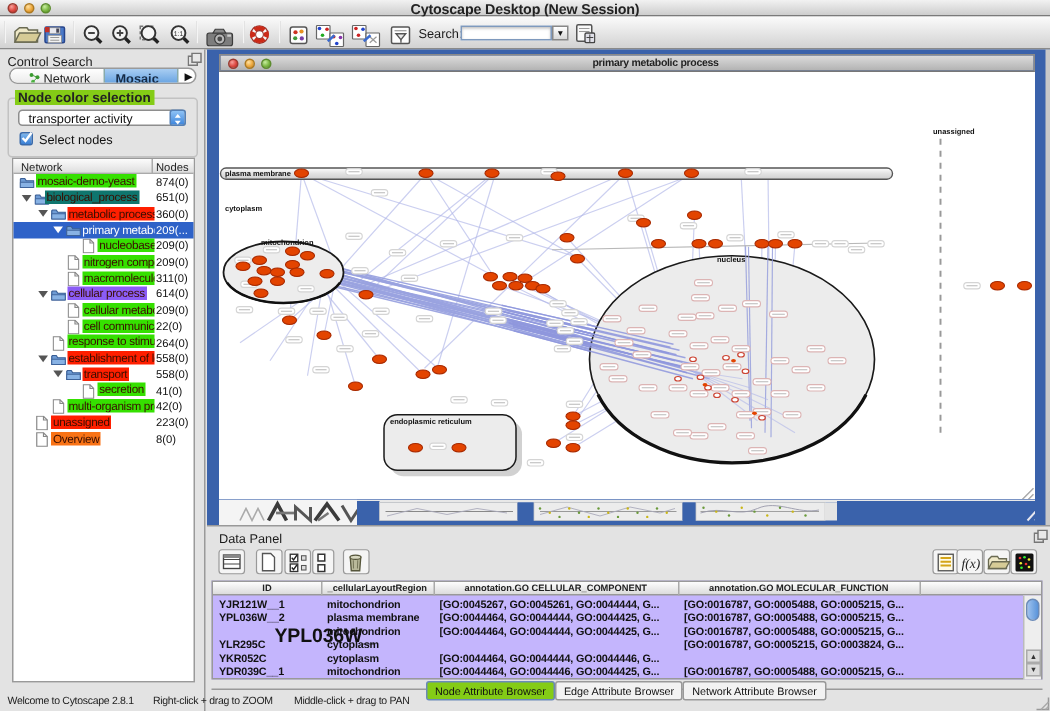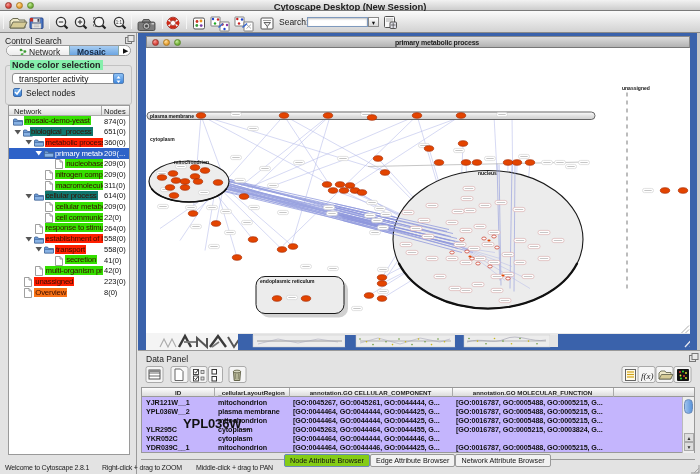--- a/index.html
+++ b/index.html
@@ -141,21 +141,21 @@
         <circle cx="3" cy="6.5" r="1.3" fill="#55b84a"></circle>
         <line x1="2" y1="2" x2="6" y2="3.5" stroke="#3a9a30" stroke-width="0.6"></line>
         <line x1="6" y1="3.5" x2="3" y2="6.5" stroke="#3a9a30" stroke-width="0.6"></line>
       </svg>
 <div class="abs" style="left:22px;top:1px;font-size:8.5px;color:#222;">Network</div>
 <div class="abs" style="left:62px;top:0;width:50px;height:11px;background:linear-gradient(#a8cdf2,#5e9ddf);border-left:1px solid #8aa;border-right:1px solid #8aa;"></div>
 <div class="abs" style="left:70px;top:1px;font-size:8.5px;font-weight:bold;color:#152a45;">Mosaic</div>
 <div class="abs" style="left:116px;top:1px;font-size:7px;color:#111;">▶</div>
 </div>
 <div class="abs" style="left:5px;top:32px;width:127px;height:40px;border:1px solid #c2c2c2;border-radius:3px;"></div>
-<div class="abs" style="left:10px;top:27px;background:#86efac;padding:0 2px;font-size:9px;font-weight:bold;color:#222;">Node color selection</div>
+<div class="abs" style="left:10px;top:27px;background:#84cc16;padding:0 2px;font-size:9px;font-weight:bold;color:#222;">Node color selection</div>
 <div class="abs" style="left:12px;top:40px;width:112px;height:11px;background:#fff;border:1px solid #8e8e8e;border-radius:3px;"></div>
 <div class="abs" style="left:19px;top:41px;font-size:8.5px;color:#111;">transporter activity</div>
 <div class="abs" style="left:113px;top:40px;width:11px;height:11px;background:linear-gradient(#8ec2f5,#3f87dd);border:1px solid #5580b5;border-radius:2px;">
 <svg width="9" height="9" style="position:absolute;left:0;top:0.5px;">
         <path d="M4.5 1 L6.5 3.5 L2.5 3.5 Z" fill="#fff"></path>
         <path d="M4.5 8 L6.5 5.5 L2.5 5.5 Z" fill="#fff"></path>
       </svg>
     </div>
 <div class="abs" style="left:13px;top:55px;width:9px;height:9px;background:linear-gradient(#7db5ec,#3a7fd4);border:1px solid #3a6aaa;border-radius:2px;">
       <svg width="9" height="9" style="position:absolute;left:-1px;top:-2px;">
@@ -221,21 +221,21 @@
       </svg>
 <div class="abs" style="left:45.9px;top:74.5px;background:#35e000;font-size:7.8px;letter-spacing:-0.2px;color:#3a0e00;padding:0 1px;white-space:nowrap;overflow:hidden;max-width:48px;">macromolecule</div>
 <div class="abs" style="left:95px;top:74.7px;font-size:7.5px;color:#111;">311(0)</div>
 <svg class="abs" style="left:15.6px;top:86.9px;" width="8" height="7">
         <path d="M0.5 1 L7 1 L3.75 5.5 Z" fill="#555"></path>
       </svg>
 <svg class="abs" style="left:24.6px;top:85.9px;" width="10" height="9">
         <path d="M0.5 2.5 L0.5 8 L9.5 8 L9.5 3.5 L4.5 3.5 L3.5 2 L1 2 Z" fill="#6e9bd4" stroke="#3a5f96" stroke-width="0.8"></path>
         <path d="M0.5 4.5 L9.5 4.5 L9.5 8 L0.5 8 Z" fill="#88b2e4" stroke="#3a5f96" stroke-width="0.6"></path>
       </svg>
-<div class="abs" style="left:35.6px;top:85.2px;background:#0f766e;font-size:7.8px;letter-spacing:-0.2px;color:#3a0e00;padding:0 1px;white-space:nowrap;overflow:hidden;max-width:58px;">cellular process</div>
+<div class="abs" style="left:35.6px;top:85.2px;background:#8b5cf6;font-size:7.8px;letter-spacing:-0.2px;color:#3a0e00;padding:0 1px;white-space:nowrap;overflow:hidden;max-width:58px;">cellular process</div>
 <div class="abs" style="left:95px;top:85.4px;font-size:7.5px;color:#111;">614(0)</div>
 <svg class="abs" style="left:35.9px;top:96.1px;" width="8" height="10">
         <path d="M0.5 0.5 L5 0.5 L7.5 3 L7.5 9.5 L0.5 9.5 Z" fill="#fff" stroke="#888" stroke-width="0.8"></path>
         <path d="M5 0.5 L5 3 L7.5 3" fill="none" stroke="#888" stroke-width="0.8"></path>
       </svg>
 <div class="abs" style="left:45.9px;top:95.9px;background:#35e000;font-size:7.8px;letter-spacing:-0.2px;color:#3a0e00;padding:0 1px;white-space:nowrap;overflow:hidden;max-width:48px;">cellular metabo</div>
 <div class="abs" style="left:95px;top:96.1px;font-size:7.5px;color:#111;">209(0)</div>
 <svg class="abs" style="left:35.9px;top:106.8px;" width="8" height="10">
         <path d="M0.5 0.5 L5 0.5 L7.5 3 L7.5 9.5 L0.5 9.5 Z" fill="#fff" stroke="#888" stroke-width="0.8"></path>
         <path d="M5 0.5 L5 3 L7.5 3" fill="none" stroke="#888" stroke-width="0.8"></path>
@@ -785,21 +785,20 @@
 <div class="abs" style="left:4px;top:18.6px;font-size:7.2px;font-weight:bold;letter-spacing:-0.1px;color:#111;white-space:nowrap;overflow:hidden;width:67px;">YPL036W__2</div>
 <div class="abs" style="left:76px;top:18.6px;font-size:7.2px;font-weight:bold;letter-spacing:-0.1px;color:#111;white-space:nowrap;overflow:hidden;width:70px;">plasma membrane</div>
 <div class="abs" style="left:151px;top:18.6px;font-size:7.2px;font-weight:bold;letter-spacing:-0.1px;color:#111;white-space:nowrap;overflow:hidden;width:158px;">[GO:0044464, GO:0044444, GO:0044425, G...</div>
 <div class="abs" style="left:314px;top:18.6px;font-size:7.2px;font-weight:bold;letter-spacing:-0.1px;color:#111;white-space:nowrap;overflow:hidden;width:156px;">[GO:0016787, GO:0005488, GO:0005215, G...</div>
 <div class="abs" style="left:4px;top:27.7px;font-size:13px;font-weight:bold;letter-spacing:-0.1px;color:#111;white-space:nowrap;overflow:hidden;width:67px;margin-left:37px;">YPL036W__1</div>
 <div class="abs" style="left:76px;top:27.7px;font-size:7.2px;font-weight:bold;letter-spacing:-0.1px;color:#111;white-space:nowrap;overflow:hidden;width:70px;">mitochondrion</div>
 <div class="abs" style="left:151px;top:27.7px;font-size:7.2px;font-weight:bold;letter-spacing:-0.1px;color:#111;white-space:nowrap;overflow:hidden;width:158px;">[GO:0044464, GO:0044444, GO:0044425, G...</div>
 <div class="abs" style="left:314px;top:27.7px;font-size:7.2px;font-weight:bold;letter-spacing:-0.1px;color:#111;white-space:nowrap;overflow:hidden;width:156px;">[GO:0016787, GO:0005488, GO:0005215, G...</div>
 <div class="abs" style="left:4px;top:36.8px;font-size:7.2px;font-weight:bold;letter-spacing:-0.1px;color:#111;white-space:nowrap;overflow:hidden;width:67px;">YLR295C</div>
 <div class="abs" style="left:76px;top:36.8px;font-size:7.2px;font-weight:bold;letter-spacing:-0.1px;color:#111;white-space:nowrap;overflow:hidden;width:70px;">cytoplasm</div>
-<div class="abs" style="left:151px;top:36.8px;font-size:7.2px;font-weight:bold;letter-spacing:-0.1px;color:#111;white-space:nowrap;overflow:hidden;width:158px;">[GO:0045263, GO:0044464, GO:0044455, G...</div>
 <div class="abs" style="left:314px;top:36.8px;font-size:7.2px;font-weight:bold;letter-spacing:-0.1px;color:#111;white-space:nowrap;overflow:hidden;width:156px;">[GO:0016787, GO:0005215, GO:0003824, G...</div>
 <div class="abs" style="left:4px;top:45.9px;font-size:7.2px;font-weight:bold;letter-spacing:-0.1px;color:#111;white-space:nowrap;overflow:hidden;width:67px;">YKR052C</div>
 <div class="abs" style="left:76px;top:45.9px;font-size:7.2px;font-weight:bold;letter-spacing:-0.1px;color:#111;white-space:nowrap;overflow:hidden;width:70px;">cytoplasm</div>
 <div class="abs" style="left:151px;top:45.9px;font-size:7.2px;font-weight:bold;letter-spacing:-0.1px;color:#111;white-space:nowrap;overflow:hidden;width:158px;">[GO:0044464, GO:0044444, GO:0044446, G...</div>
 <div class="abs" style="left:4px;top:55.0px;font-size:7.2px;font-weight:bold;letter-spacing:-0.1px;color:#111;white-space:nowrap;overflow:hidden;width:67px;">YDR039C__1</div>
 <div class="abs" style="left:76px;top:55.0px;font-size:7.2px;font-weight:bold;letter-spacing:-0.1px;color:#111;white-space:nowrap;overflow:hidden;width:70px;">mitochondrion</div>
 <div class="abs" style="left:151px;top:55.0px;font-size:7.2px;font-weight:bold;letter-spacing:-0.1px;color:#111;white-space:nowrap;overflow:hidden;width:158px;">[GO:0044464, GO:0044446, GO:0044425, G...</div>
 <div class="abs" style="left:314px;top:55.0px;font-size:7.2px;font-weight:bold;letter-spacing:-0.1px;color:#111;white-space:nowrap;overflow:hidden;width:156px;">[GO:0016787, GO:0005488, GO:0005215, G...</div>
 <div class="abs" style="left:540px;top:9px;width:12px;height:56px;background:#eee;border-left:1px solid #bbb;">
 <div class="abs" style="left:1px;top:2px;width:9px;height:15px;border-radius:5px;background:linear-gradient(90deg,#9ec2ee,#5a94da);border:1px solid #6a8ab8;"></div>

